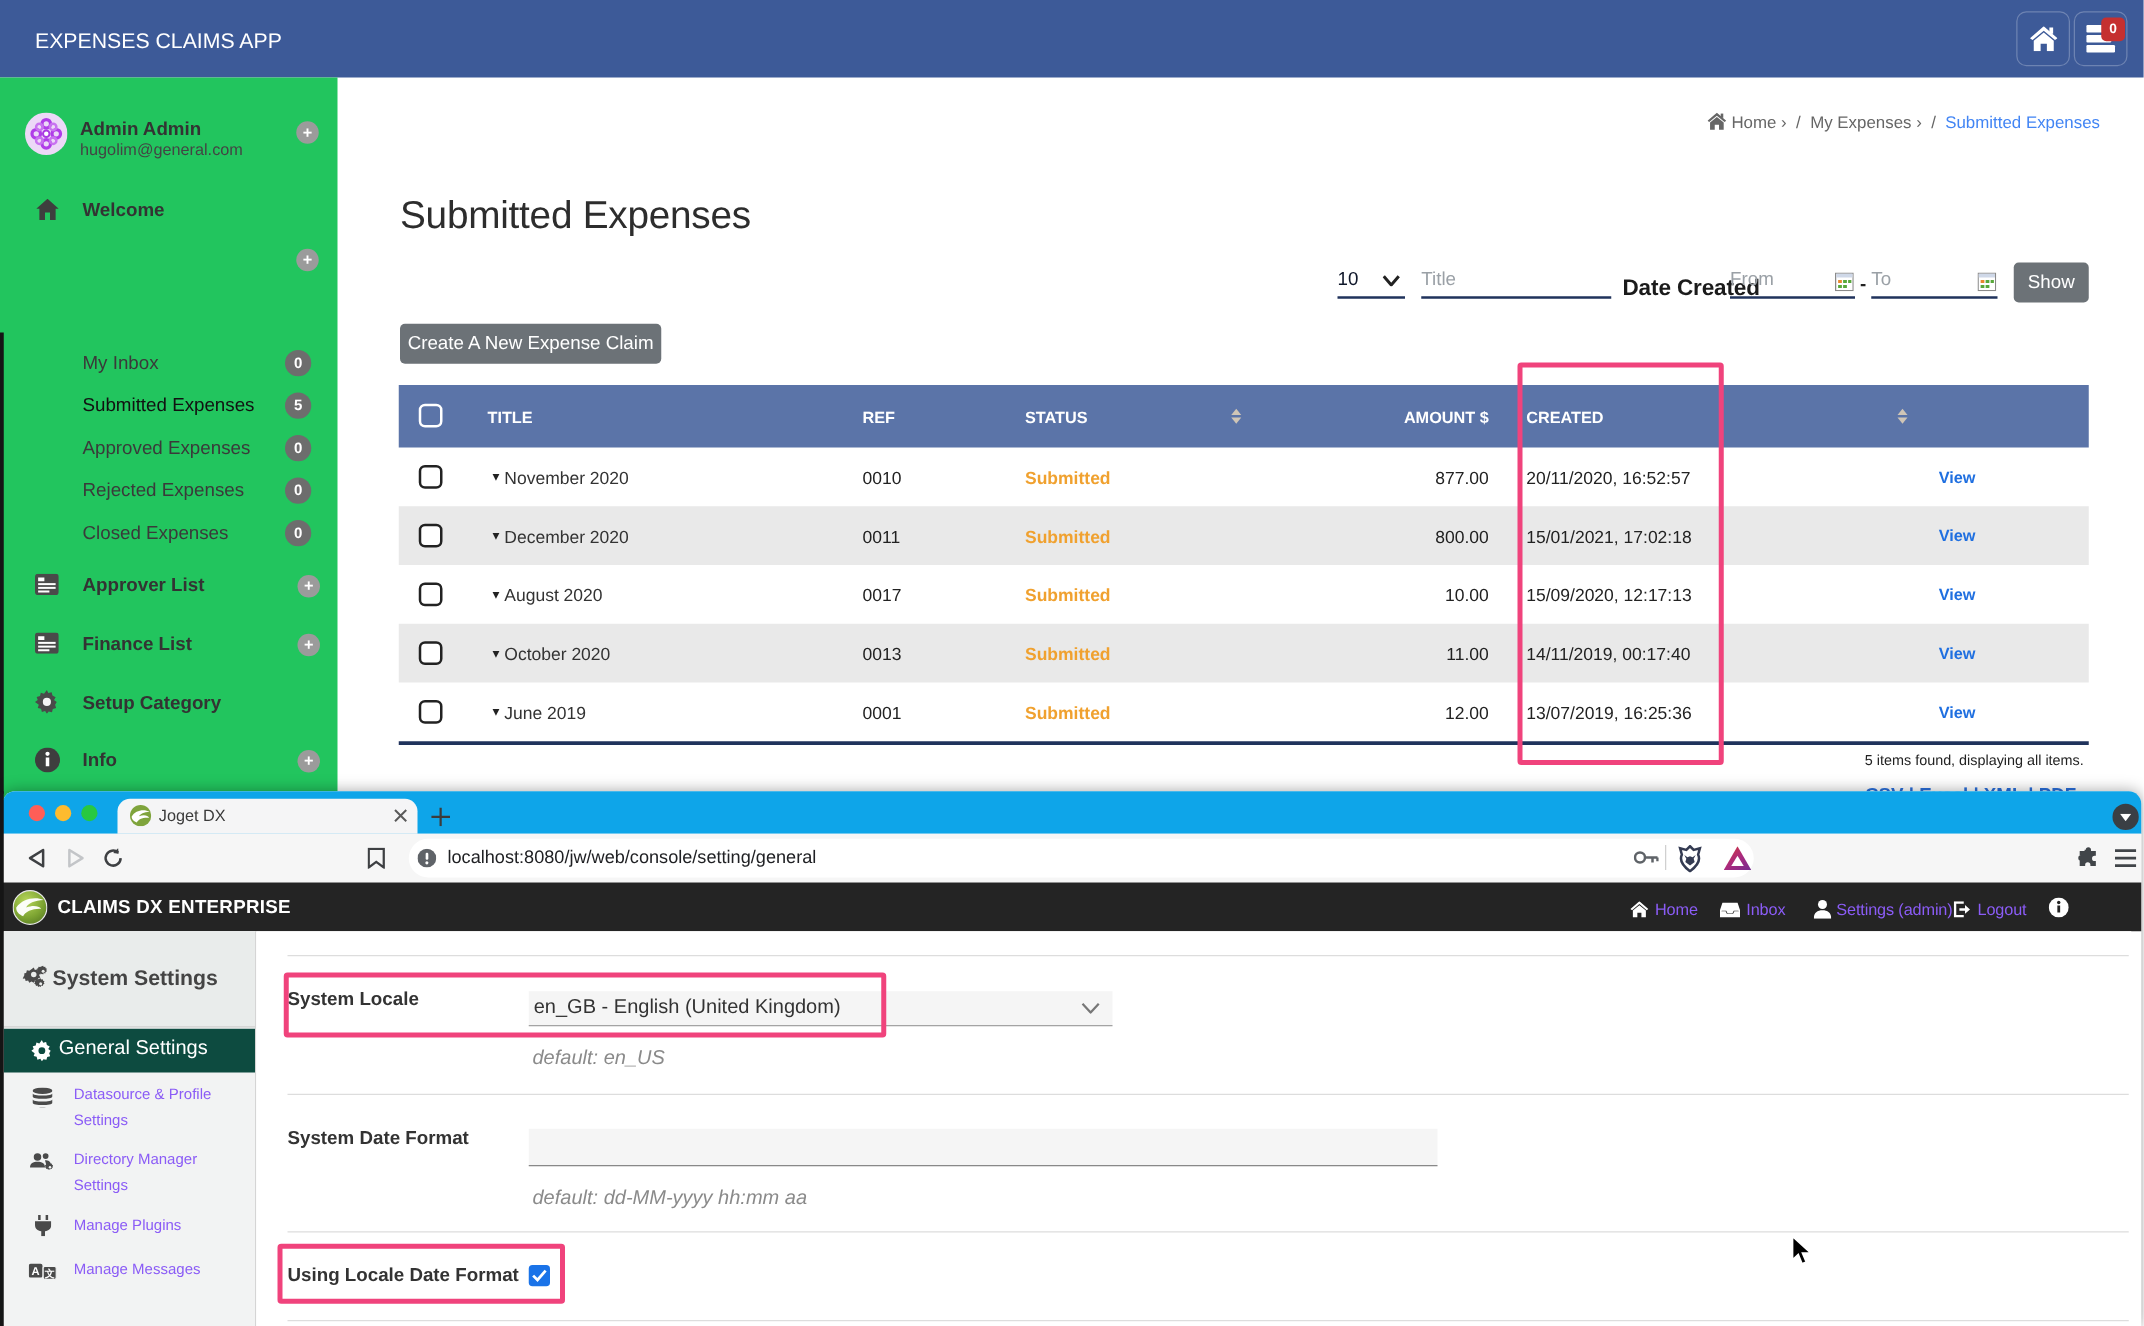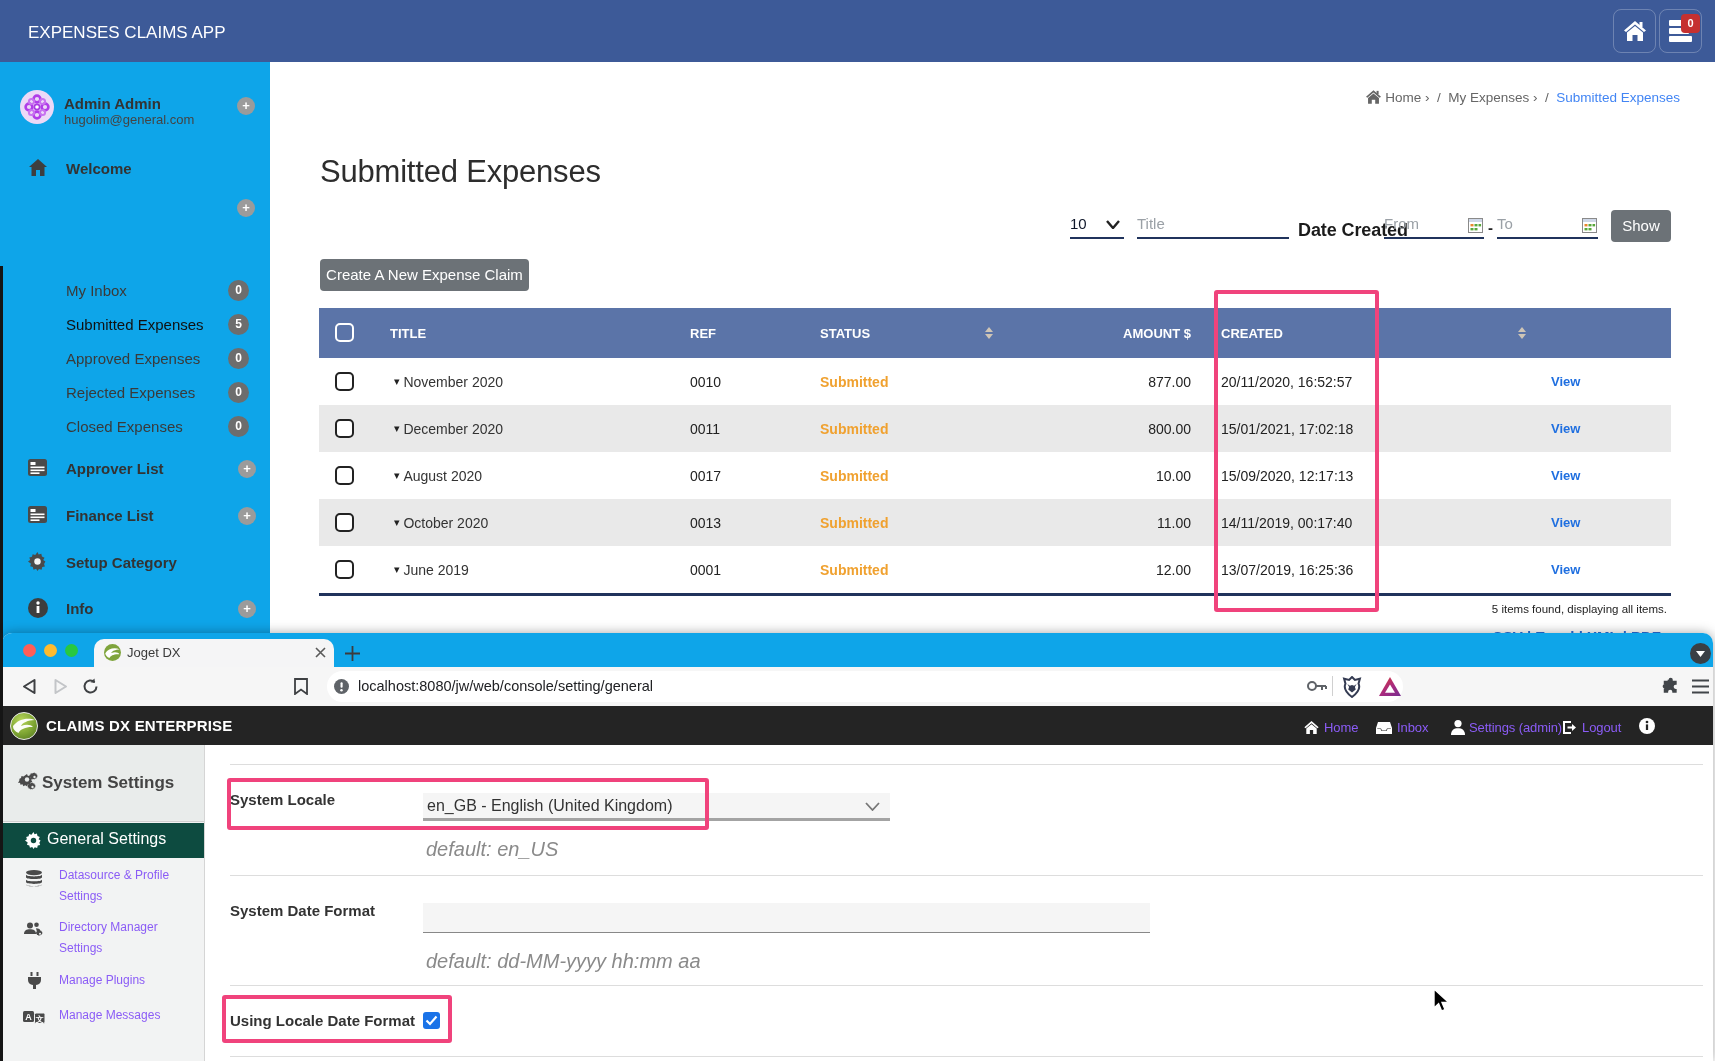--- a/index.html
+++ b/index.html
@@ -5,21 +5,21 @@
 * { margin:0; padding:0; box-sizing:border-box; }
 html,body { width:1715px; height:1061px; overflow:hidden; background:#fff;
   font-family:"Liberation Sans", sans-serif; }
 #stage { position:relative; width:1715px; height:1061px; overflow:hidden; }
 .abs { position:absolute; }
 
 
 #topbar { position:absolute; left:0; top:0; width:1715px; height:62px; background:#3d5a98; }
 #topbar .title { position:absolute; left:28px; top:23px; color:#fff; font-size:17px; letter-spacing:0; }
 .topbtn { position:absolute; top:9px; width:43px; height:44px; border:1px solid rgba(255,255,255,.25); border-radius:8px; }
-#sidebar { position:absolute; left:0; top:62px; width:270px; height:735px; background:#0ea5e9; }
+#sidebar { position:absolute; left:0; top:62px; width:270px; height:735px; background:#22c55e; }
 .plusc { position:absolute; width:18px; height:18px; border-radius:50%; background:#9b9b9b; color:#fff;
   font-size:13px; line-height:17px; text-align:center; font-weight:bold; }
 .badge { position:absolute; left:228px; width:21px; height:21px; border-radius:50%; background:#6d6d6d; color:#fff;
   font-size:12px; font-weight:bold; line-height:21px; text-align:center; }
 .srow { position:absolute; left:0; width:270px; color:#333; font-size:15px; font-weight:bold; }
 .ssub { position:absolute; left:66px; color:#3a3a3a; font-size:15px; }
 
 
 #bread { position:absolute; top:90px; right:35px; font-size:13.5px; color:#666; }
 #bread .blue { color:#4285f4; }
@@ -58,21 +58,21 @@
 #jheader { position:absolute; left:0; top:73px; width:100%; height:39px; background:#242424; color:#fff; }
 #jheader .brand { position:absolute; left:44px; top:11px; font-weight:bold; font-size:15px; letter-spacing:.2px; }
 .jmenu { position:absolute; top:14px; color:#8b5cf6; font-size:13px; letter-spacing:-.1px; }
 #jsidebar { position:absolute; left:1px; top:112px; width:202px; height:316px; background:#f2f3f3; border-right:1px solid #d5d5d5; }
 #jsys { position:absolute; left:0; top:0; width:100%; height:77px; background:#e9eceb; border-bottom:1px solid #d0d0d0; }
 #jgen { position:absolute; left:0; top:78px; width:100%; height:35px; background:#0d4b40; color:#fff; font-size:16px; }
 .jitem { position:absolute; left:44px; color:#8b5cf6; font-size:12px; line-height:21px;margin-left:12px; }
 #jcontent { position:absolute; left:203px; top:112px; width:1500px; height:316px; background:#fff; }
 .hsep { position:absolute; left:25px; width:1473px; border-top:1px solid #ddd; }
 .flabel { position:absolute; left:25px; font-size:15px; font-weight:bold; color:#333; }
-.fdefault { position:absolute; left:221px; font-size:20px; font-style:italic; color:#8a8a8a; }
+.fdefault { position:absolute; left:221px; font-size:16px; font-style:italic; color:#8a8a8a; }
 </style>
 </head>
 <body>
 <div id="stage">
 
 <div id="topbar">
   <div class="title">EXPENSES CLAIMS APP</div>
   <div class="topbtn" style="left:1613px;">
     <svg style="position:absolute;left:10px;top:11px;" width="22" height="20" viewBox="0 0 22 20">
           <path d="M11 0 L22 9.5 L20 11 L11 3.5 L2 11 L0 9.5 Z" fill="#fff"></path>
@@ -437,21 +437,21 @@
           <rect x="0" y="1" width="11" height="11" rx="1.5" fill="#4a4a4a"></rect>
           <text x="5.5" y="9.8" font-size="9" font-weight="bold" fill="#fff" text-anchor="middle" font-family="Liberation Sans">A</text>
           <rect x="11.5" y="3" width="10.5" height="10.5" rx="1.5" fill="#4a4a4a" stroke="#f2f3f3" stroke-width="1"></rect>
           <text x="16.8" y="11.6" font-size="8" font-weight="bold" fill="#fff" text-anchor="middle" font-family="Liberation Sans">文</text>
         </svg>
     <div class="jitem" style="top:260px;">Manage Messages</div>
   </div>
   <div id="jcontent">
     <div class="hsep" style="top:19px;"></div>
     <div class="flabel" style="top:46px;">System Locale</div>
-    <div style="position:absolute;left:218px;top:48px;width:467px;height:28px;background:#f5f5f5;border-bottom:3px solid #a3a3a3;text-align:center;">
+    <div style="position:absolute;left:218px;top:48px;width:467px;height:28px;background:#f5f5f5;border-bottom:1px solid #a3a3a3;text-align:center;">
       <span style="position:absolute;left:4px;top:4px;font-size:16px;color:#333;">en_GB - English (United Kingdom)</span>
       <svg style="position:absolute;right:10px;top:9px;" width="15" height="9" viewBox="0 0 15 9">
             <path d="M1 1 L7.5 8 L14 1" fill="none" stroke="#777" stroke-width="1.8"></path>
           </svg>
     </div>
     <div class="fdefault" style="top:93px;">default: en_US</div>
     <div class="hsep" style="top:130px;"></div>
     <div class="flabel" style="top:157px;">System Date Format</div>
     <div style="position:absolute;left:218px;top:158px;width:727px;height:30px;background:#f5f5f5;border-bottom:1px solid #888;"></div>
     <div class="fdefault" style="top:205px;">default: dd-MM-yyyy hh:mm aa</div>

